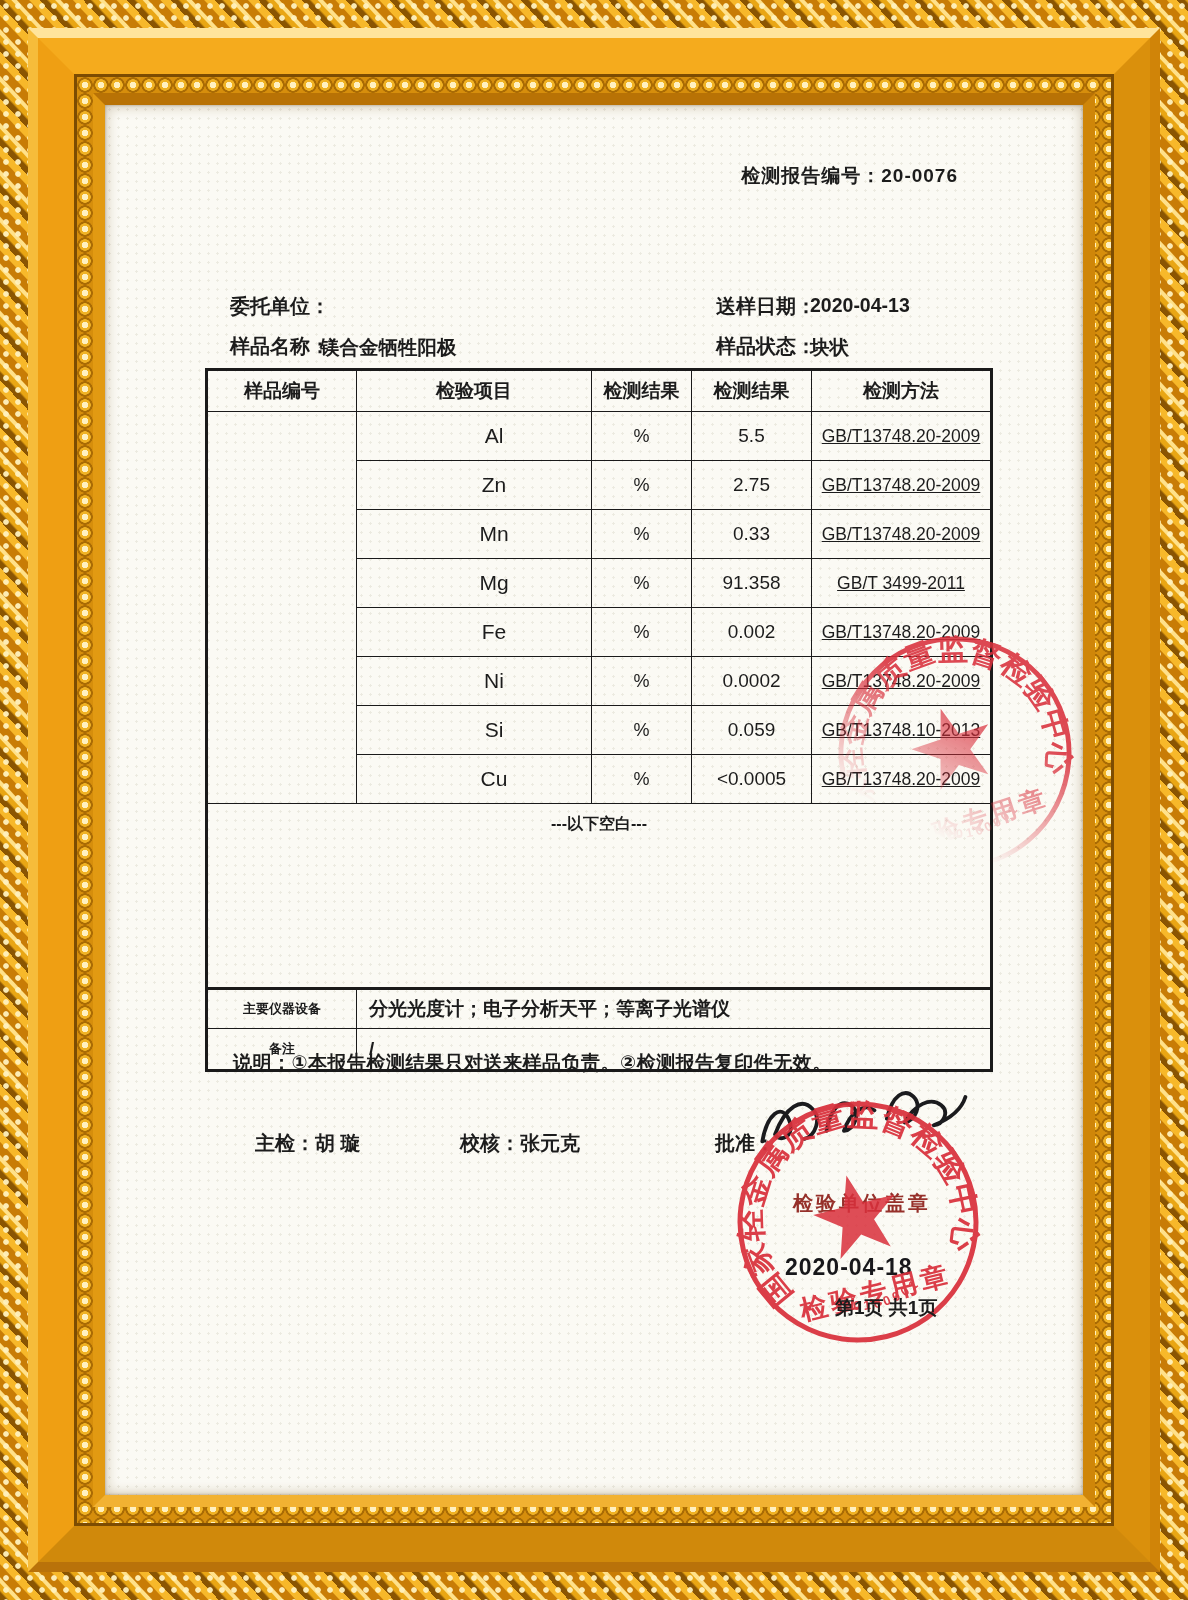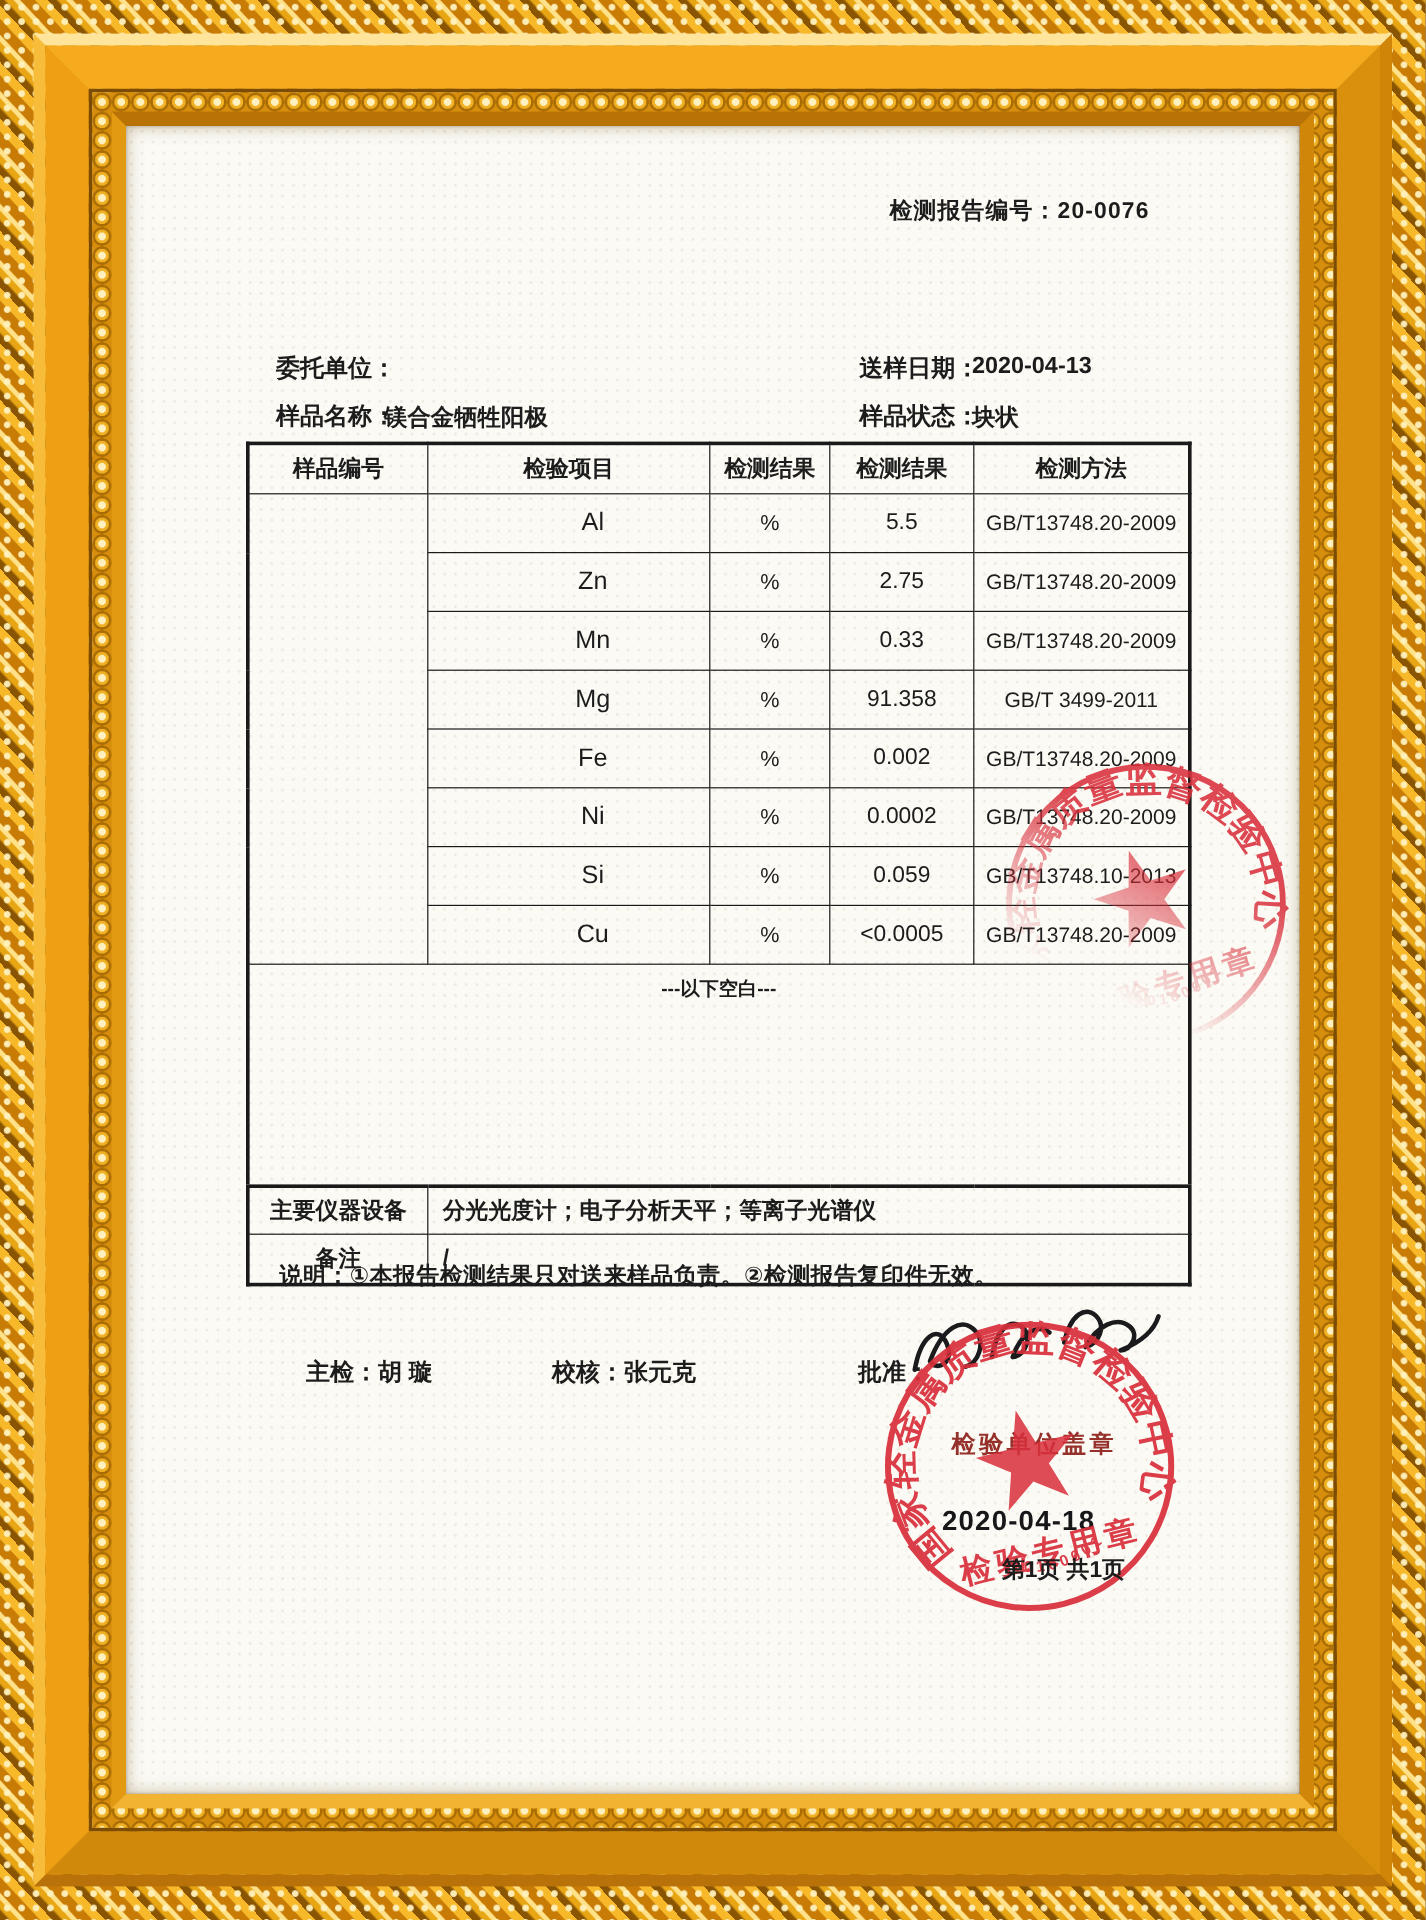--- a/index.html
+++ b/index.html
@@ -39,25 +39,25 @@
   
   table{border-collapse:collapse;table-layout:fixed;width:785px;
         border:3px solid #1a1a1a;}
   td{border:1.6px solid #1a1a1a;text-align:center;vertical-align:middle;
      padding:0;overflow:hidden;}
   tr.hd td{height:40px;font-size:19px;font-weight:700;}
   tr.dr td{height:48px;}
   td.item{font-size:21px;padding-left:40px;}
   td.unit{font-size:18px;}
   td.res{font-size:19px;}
-  td.met{font-size:17.5px;}
+  td.met{font-size:17.5px;text-decoration:underline;}
   td.blank{height:173px;vertical-align:top;padding-top:10px;font-size:16px;font-weight:600;}
   tr.ins td{height:38px;border-top:3px solid #1a1a1a;}
   tr.rem td{height:40px;}
-  td.rowlab{font-size:19px;font-weight:700;}
+  td.rowlab{font-size:13px;font-weight:700;}
   td.ltext{text-align:left;padding-left:12px;font-size:19px;font-weight:600;}
 
   .note{top:945px;left:128px;font-size:19px;font-weight:700;letter-spacing:.5px;}
   .sig{top:1025px;font-size:20px;font-weight:700;white-space:nowrap;}
   .sig .name{font-weight:600;}
 
   .seal-here{top:1085px;left:688px;font-size:20px;font-weight:700;color:#96302a;letter-spacing:3px;}
   .seal-date{top:1149px;left:680px;font-size:23px;font-weight:700;color:#17171a;letter-spacing:1px;}
   .footer{top:1190px;left:730px;font-size:19px;font-weight:700;}
 

